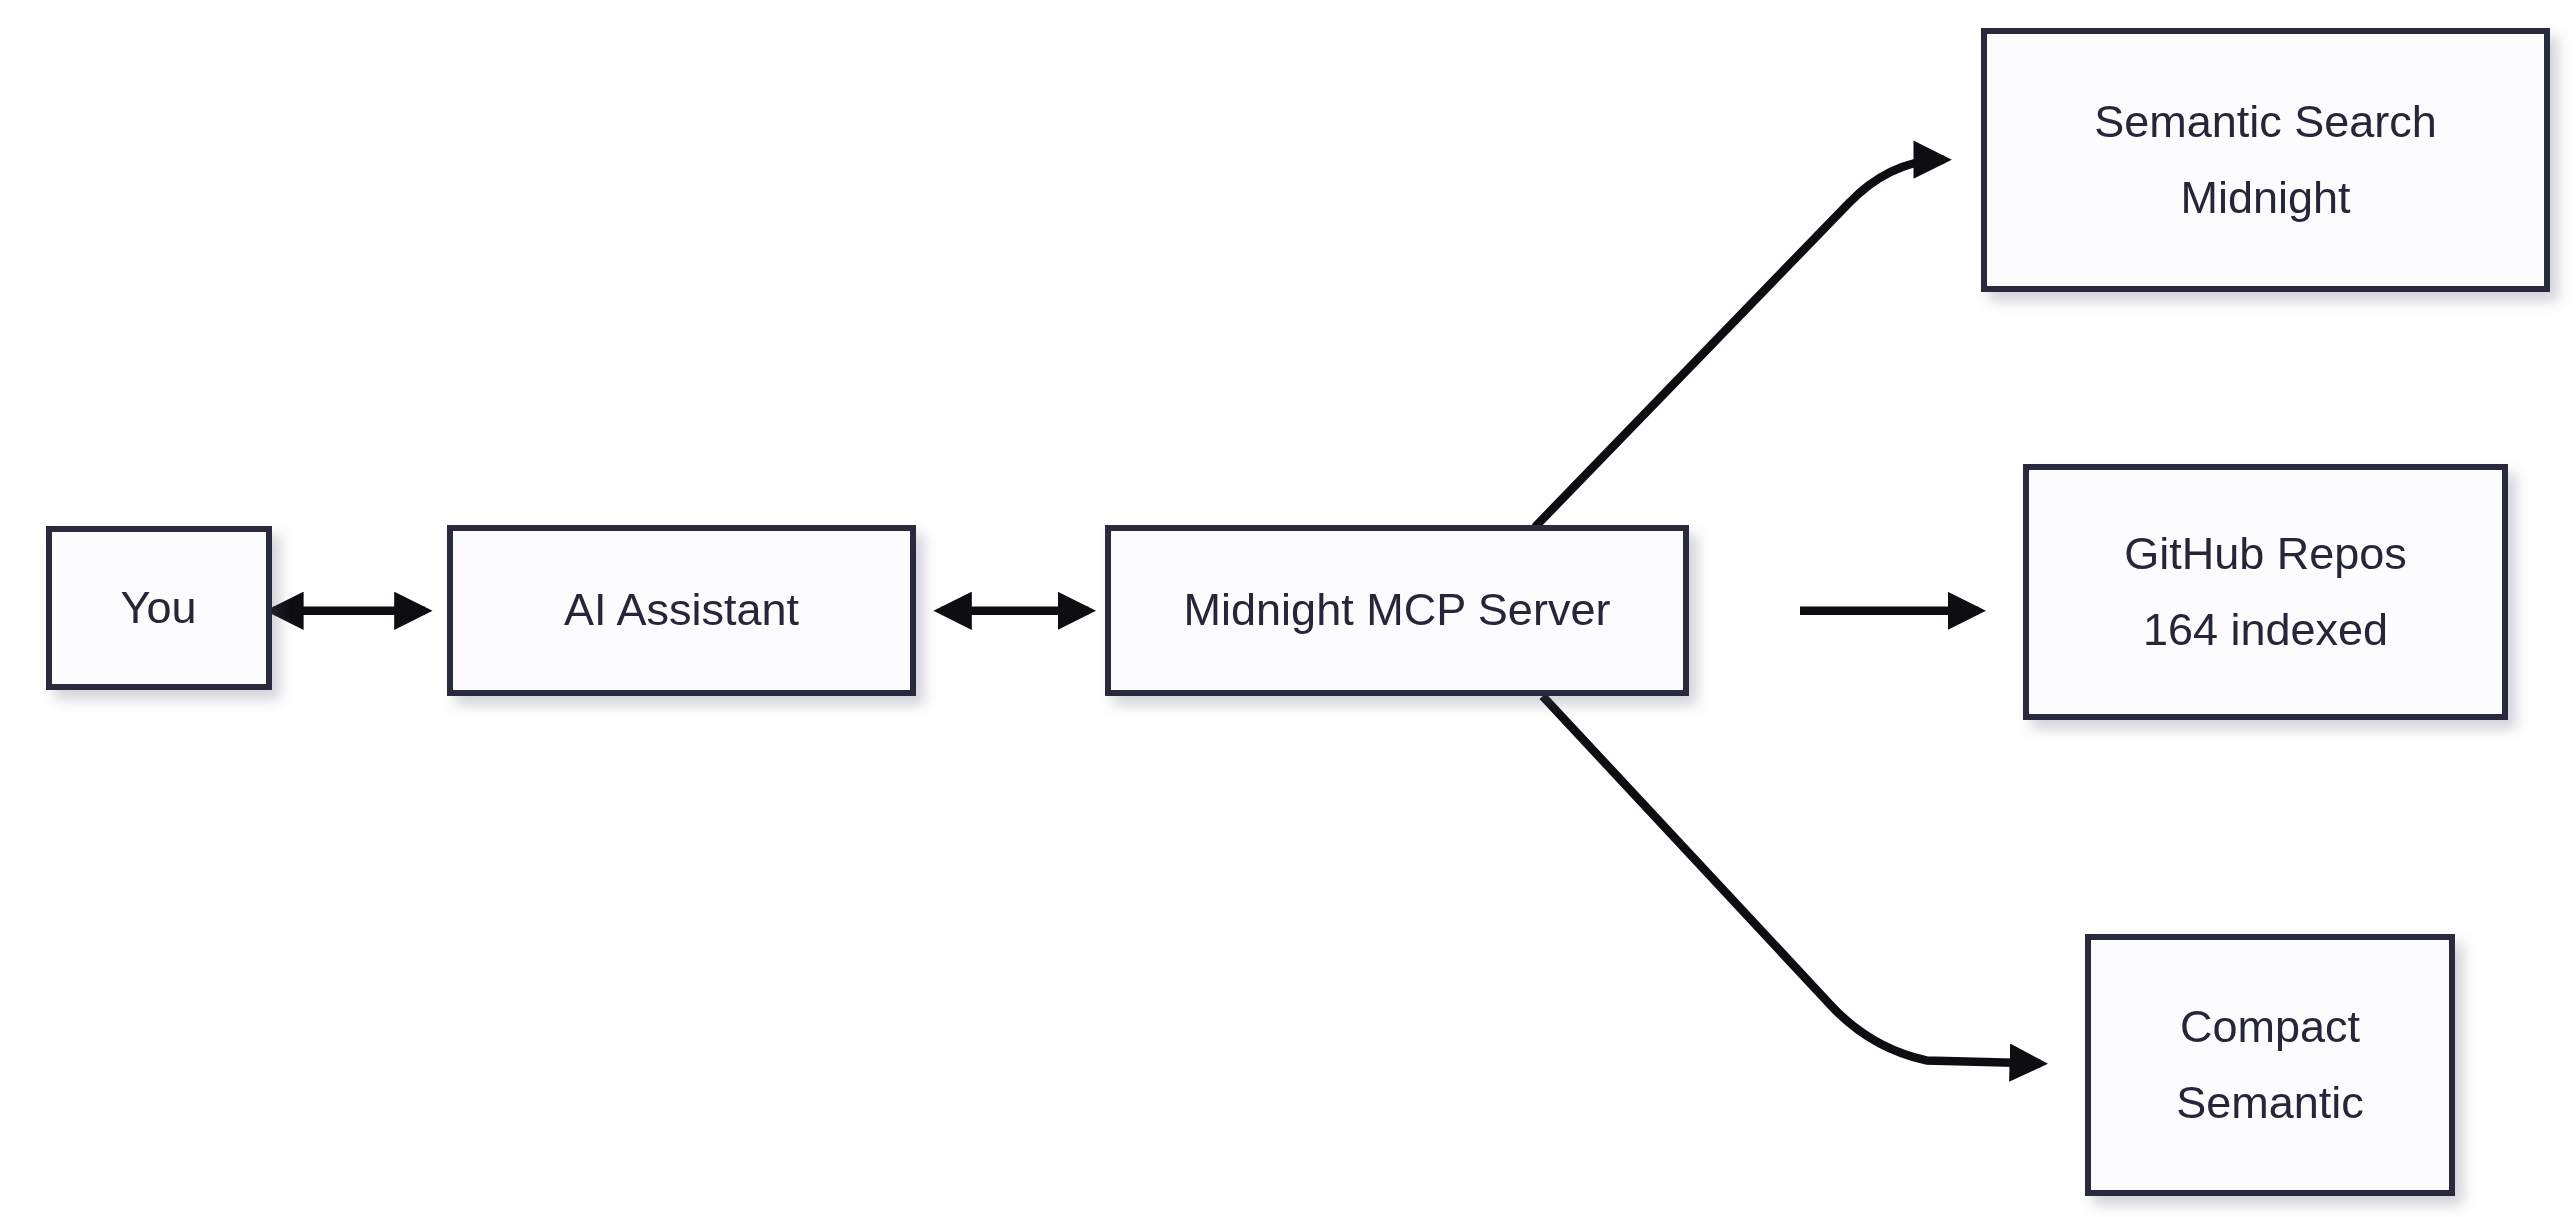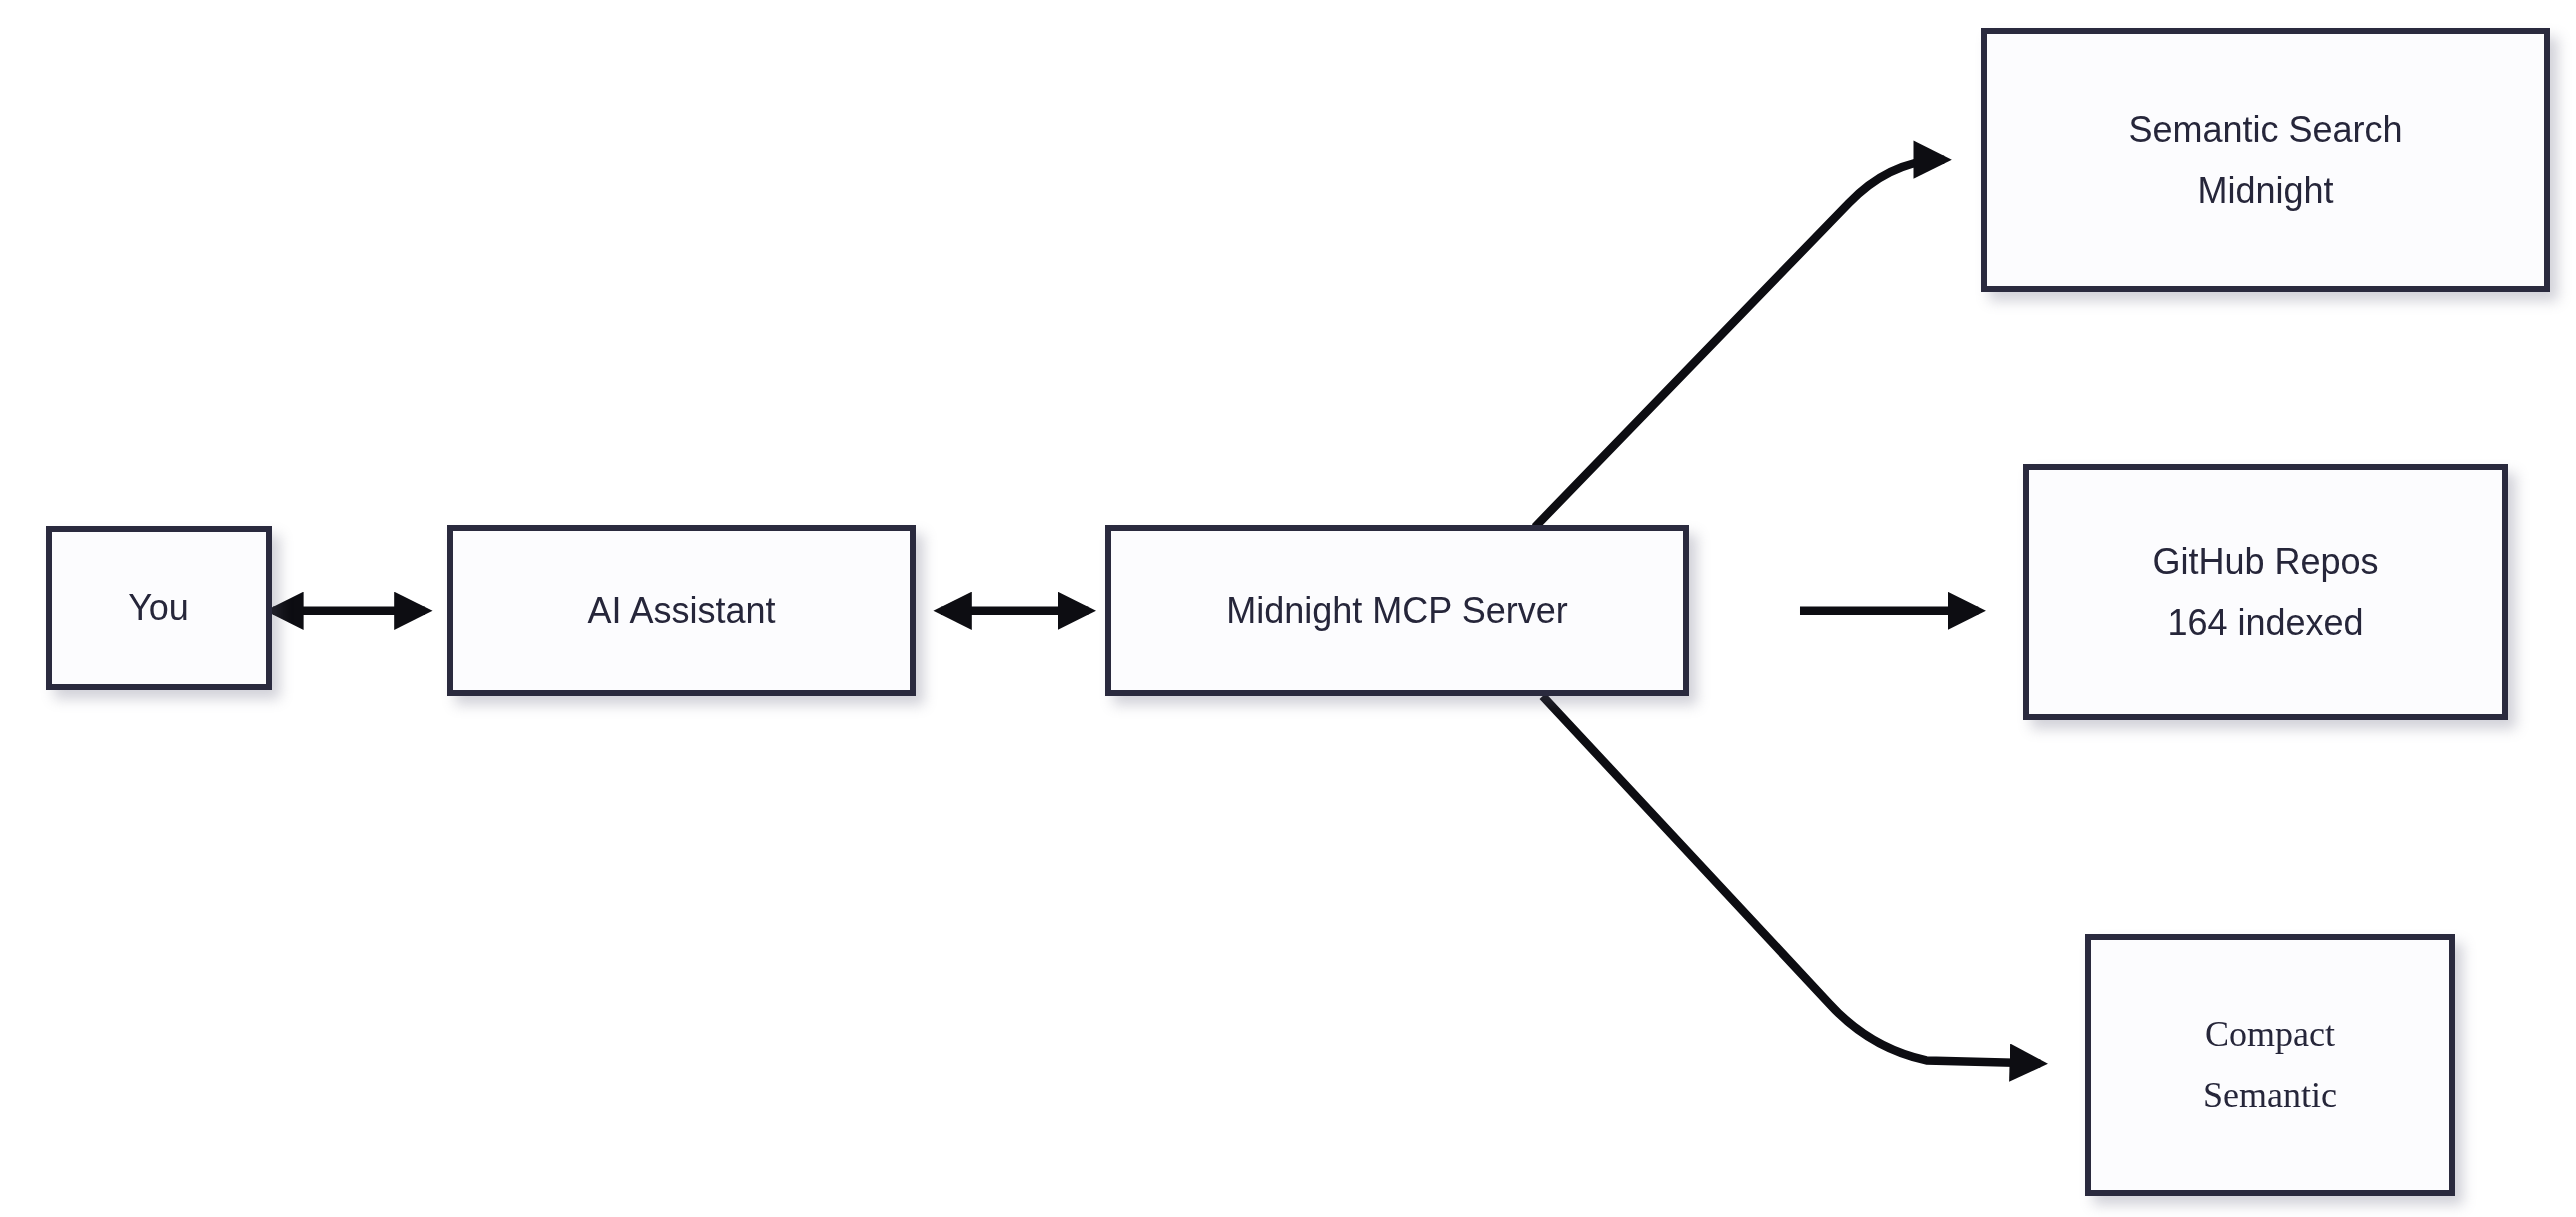--- a/index.html
+++ b/index.html
@@ -33,21 +33,21 @@
     position: absolute;
     display: flex;
     flex-direction: column;
     align-items: center;
     justify-content: center;
     text-align: center;
     background: var(--box-bg, #fcfcfe);
     border: 6.2px solid var(--border, #2a2a3e);
     box-shadow: 7.8px 9.3px 12.4px rgba(94, 94, 120, 0.28);
     color: var(--text, #26263a);
-    font-size: 36px;
+    font-size: 45px;
     font-weight: 500;
     line-height: 1.7;
   }
   .node span { display: block; }
 </style>
 </head>
 <body>
 
 <div class="canvas">
 
@@ -84,19 +84,19 @@
   <div class="node" style="left:1981px; top:28px; width:569px; height:264px;">
     <span>Semantic Search</span>
     <span>Midnight</span>
   </div>
 
   <div class="node" style="left:2023px; top:464px; width:485px; height:256px;">
     <span>GitHub Repos</span>
     <span>164 indexed</span>
   </div>
 
-  <div class="node" style="left:2085px; top:934px; width:370px; height:262px;font-family:Liberation Serif, serif;">
+  <div class="node" style="left:2085px; top:934px; width:370px; height:262px;">
     <span>Compact</span>
     <span>Semantic</span>
   </div>
 
 </div>
 
 
 </body></html>

